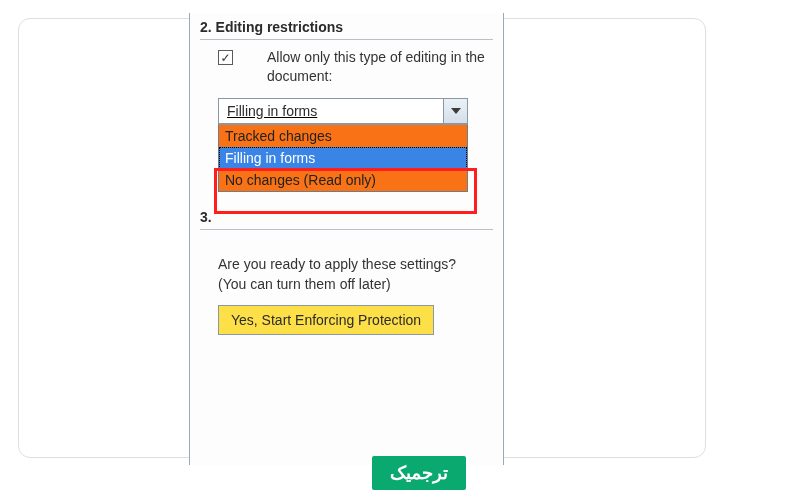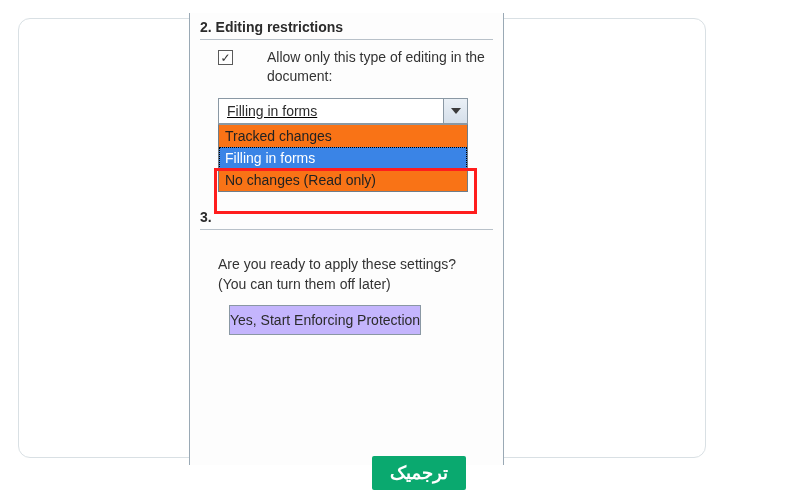--- a/index.html
+++ b/index.html
@@ -143,24 +143,24 @@
   }
   .sec3-text {
     position: absolute;
     left: 28px;
     right: 18px;
     color: #333;
     line-height: 1.4;
   }
   .enforce-btn {
     position: absolute;
-    left: 39px;
-    padding: 6px 0;
+    left: 28px;
+    padding: 6px 12px;
     border: 1px solid #8a98a4;
-    background: #c4b5fd;
+    background: #fde047;
     color: #2b2b2b;
     cursor: pointer;
   }
 
   .brand-badge {
     position: absolute;
     left: 372px;
     bottom: 10px;
     background: #0aa96f;
     color: #ffffff;

